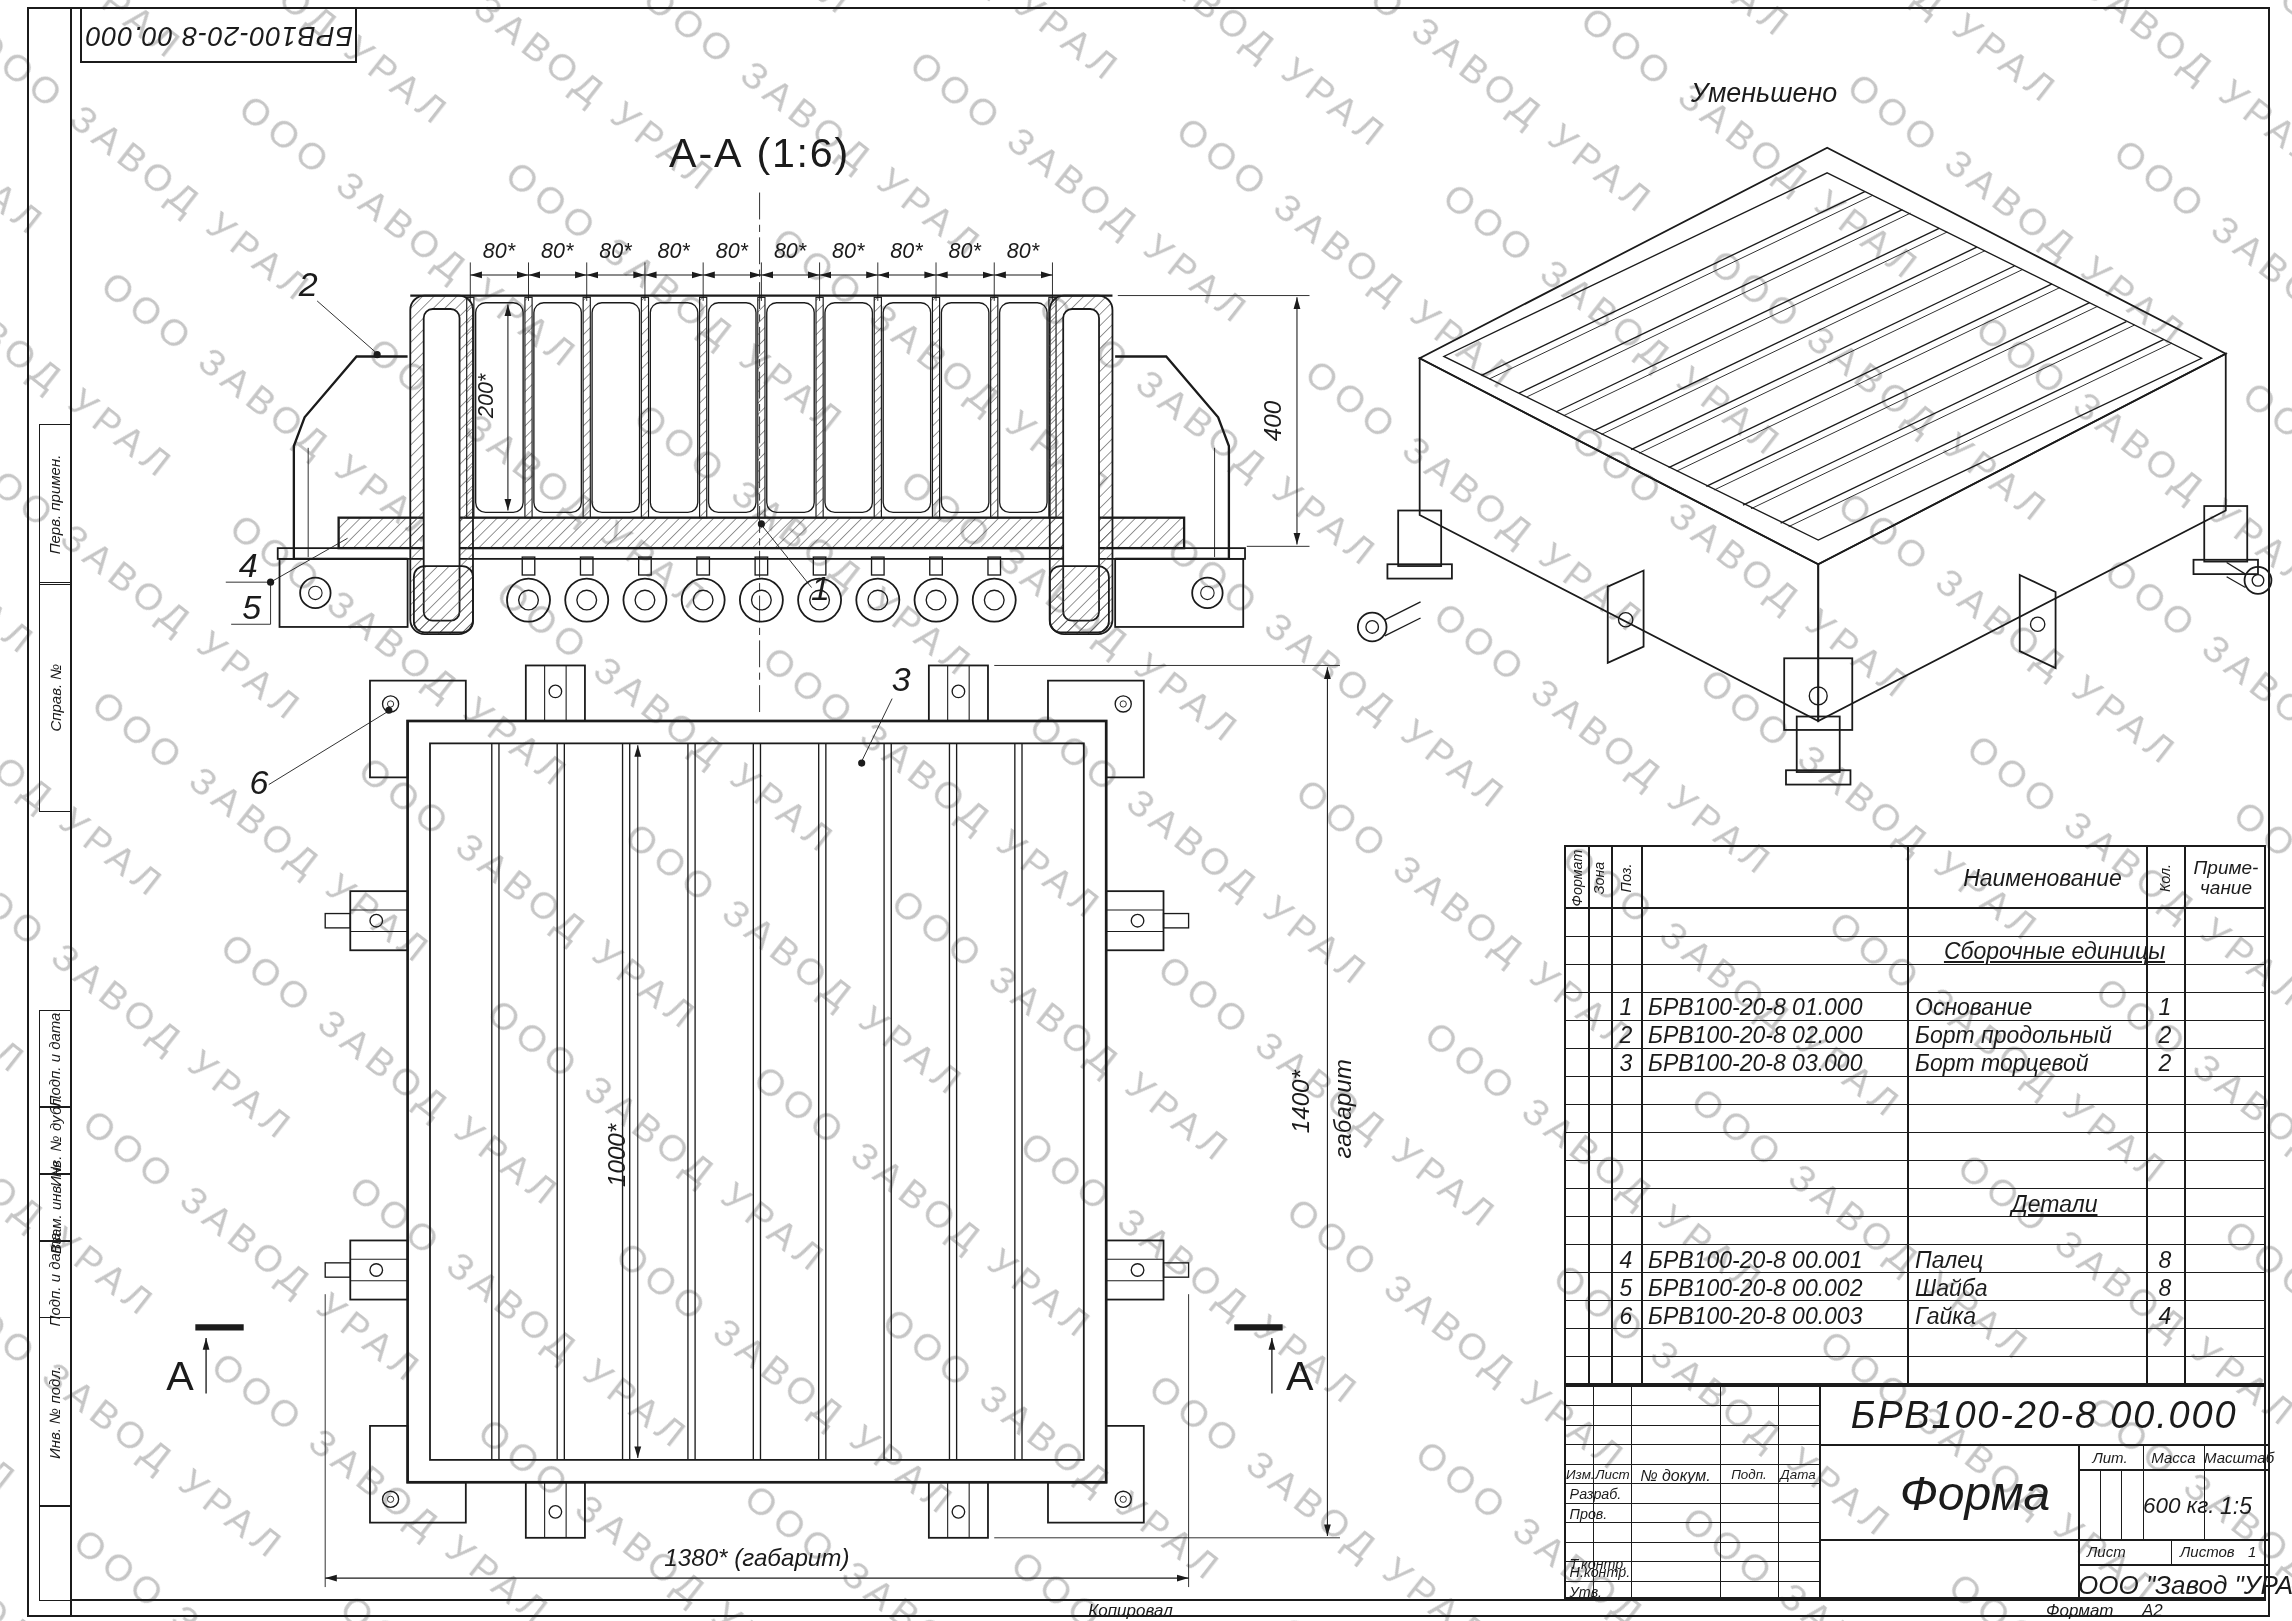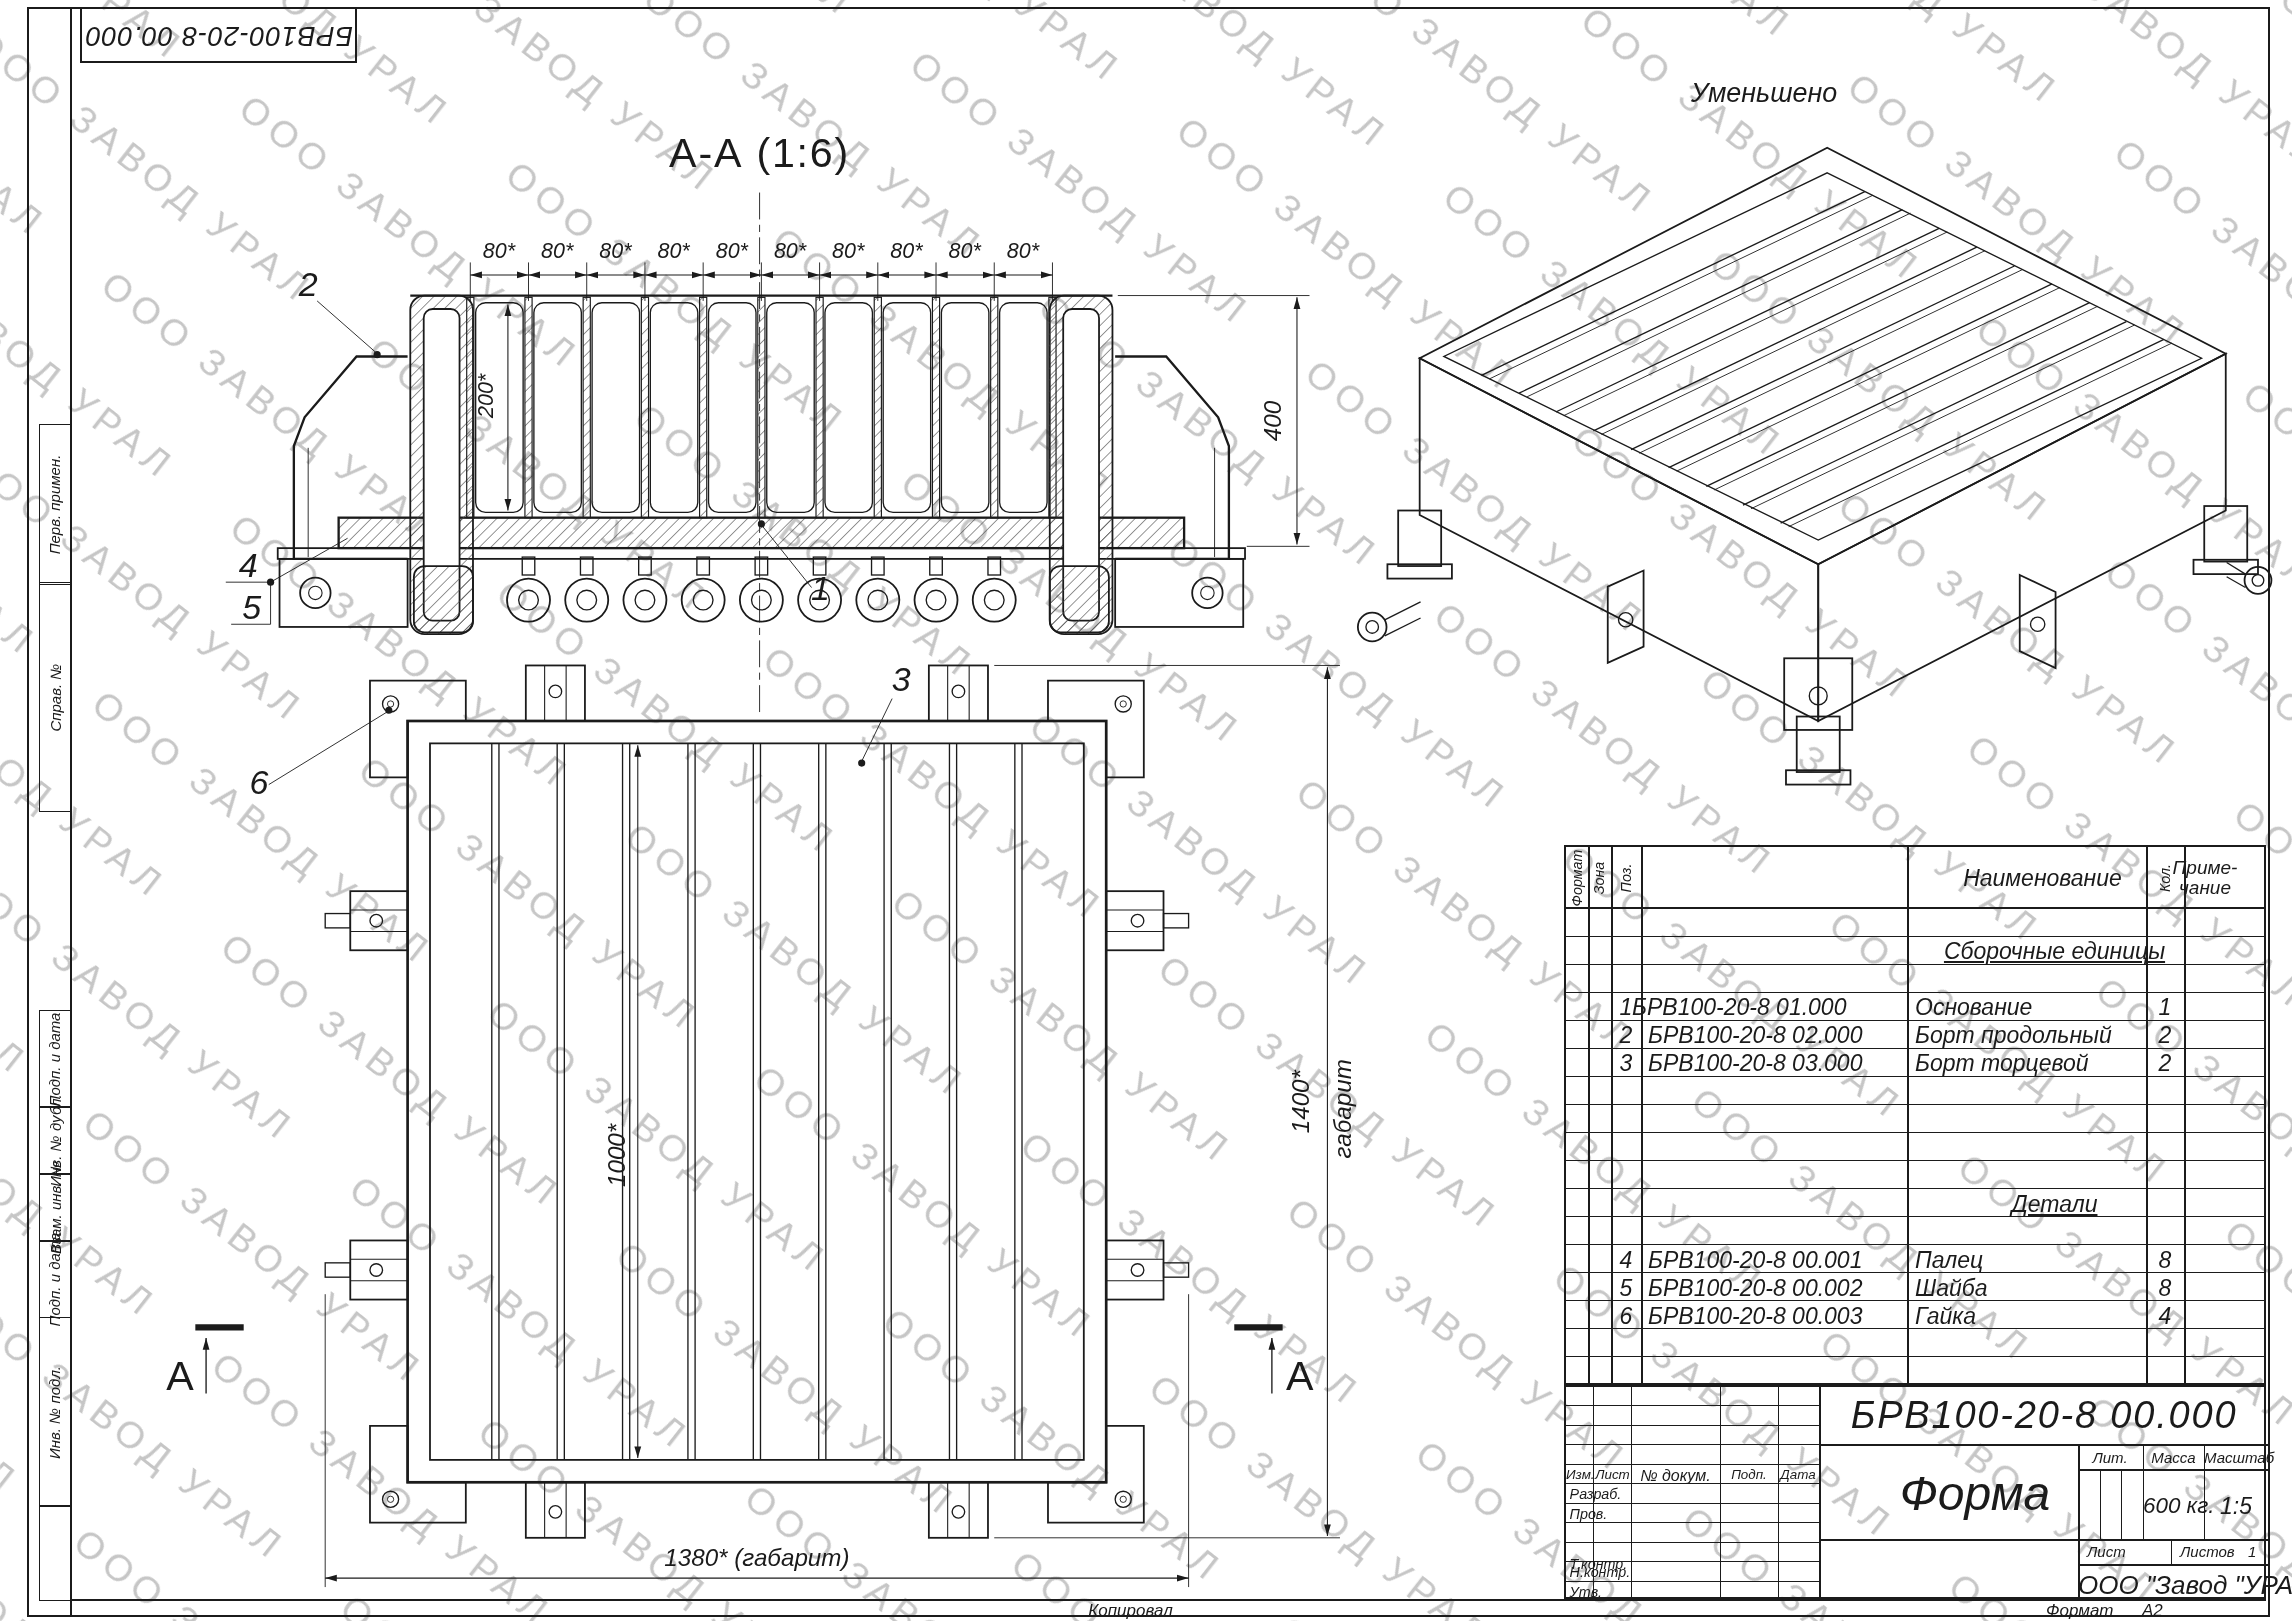--- a/index.html
+++ b/index.html
@@ -451,29 +451,29 @@
     <div class="hcell hrot" style="left:22.4px;width:22.4px;">
         <span>Зона</span>
       </div>
     <div class="hcell hrot" style="left:45px;width:30px;">
         <span>Поз.</span>
       </div>
     <div class="hcell h26" style="left:343px;width:267px;">Наименование</div>
     <div class="hcell hrot" style="left:580px;width:38px;">
         <span>Кол.</span>
       </div>
-    <div class="hcell note2" style="left:582px;width:84px;padding-left:15px;">
+    <div class="hcell note2" style="left:618px;width:84px;">
       <span>Приме-</span>
       <span>чание</span>
     </div>
 
     <div class="cell und" style="left:341px;width:239px;top:90px;">Сборочные единицы</div>
 
     <div class="cell ctr" style="left:45px;width:30px;top:146px;">1</div>
-    <div class="cell" style="left:66px;top:146px;">БРВ100-20-8 01.000</div>
+    <div class="cell" style="left:82px;top:146px;">БРВ100-20-8 01.000</div>
     <div class="cell" style="left:349px;top:146px;">Основание</div>
     <div class="cell ctr" style="left:580px;width:38px;top:146px;">1</div>
     <div class="cell ctr" style="left:45px;width:30px;top:174px;">2</div>
     <div class="cell" style="left:82px;top:174px;">БРВ100-20-8 02.000</div>
     <div class="cell" style="left:349px;top:174px;">Борт продольный</div>
     <div class="cell ctr" style="left:580px;width:38px;top:174px;">2</div>
     <div class="cell ctr" style="left:45px;width:30px;top:202px;">3</div>
     <div class="cell" style="left:82px;top:202px;">БРВ100-20-8 03.000</div>
     <div class="cell" style="left:349px;top:202px;">Борт торцевой</div>
     <div class="cell ctr" style="left:580px;width:38px;top:202px;">2</div>

